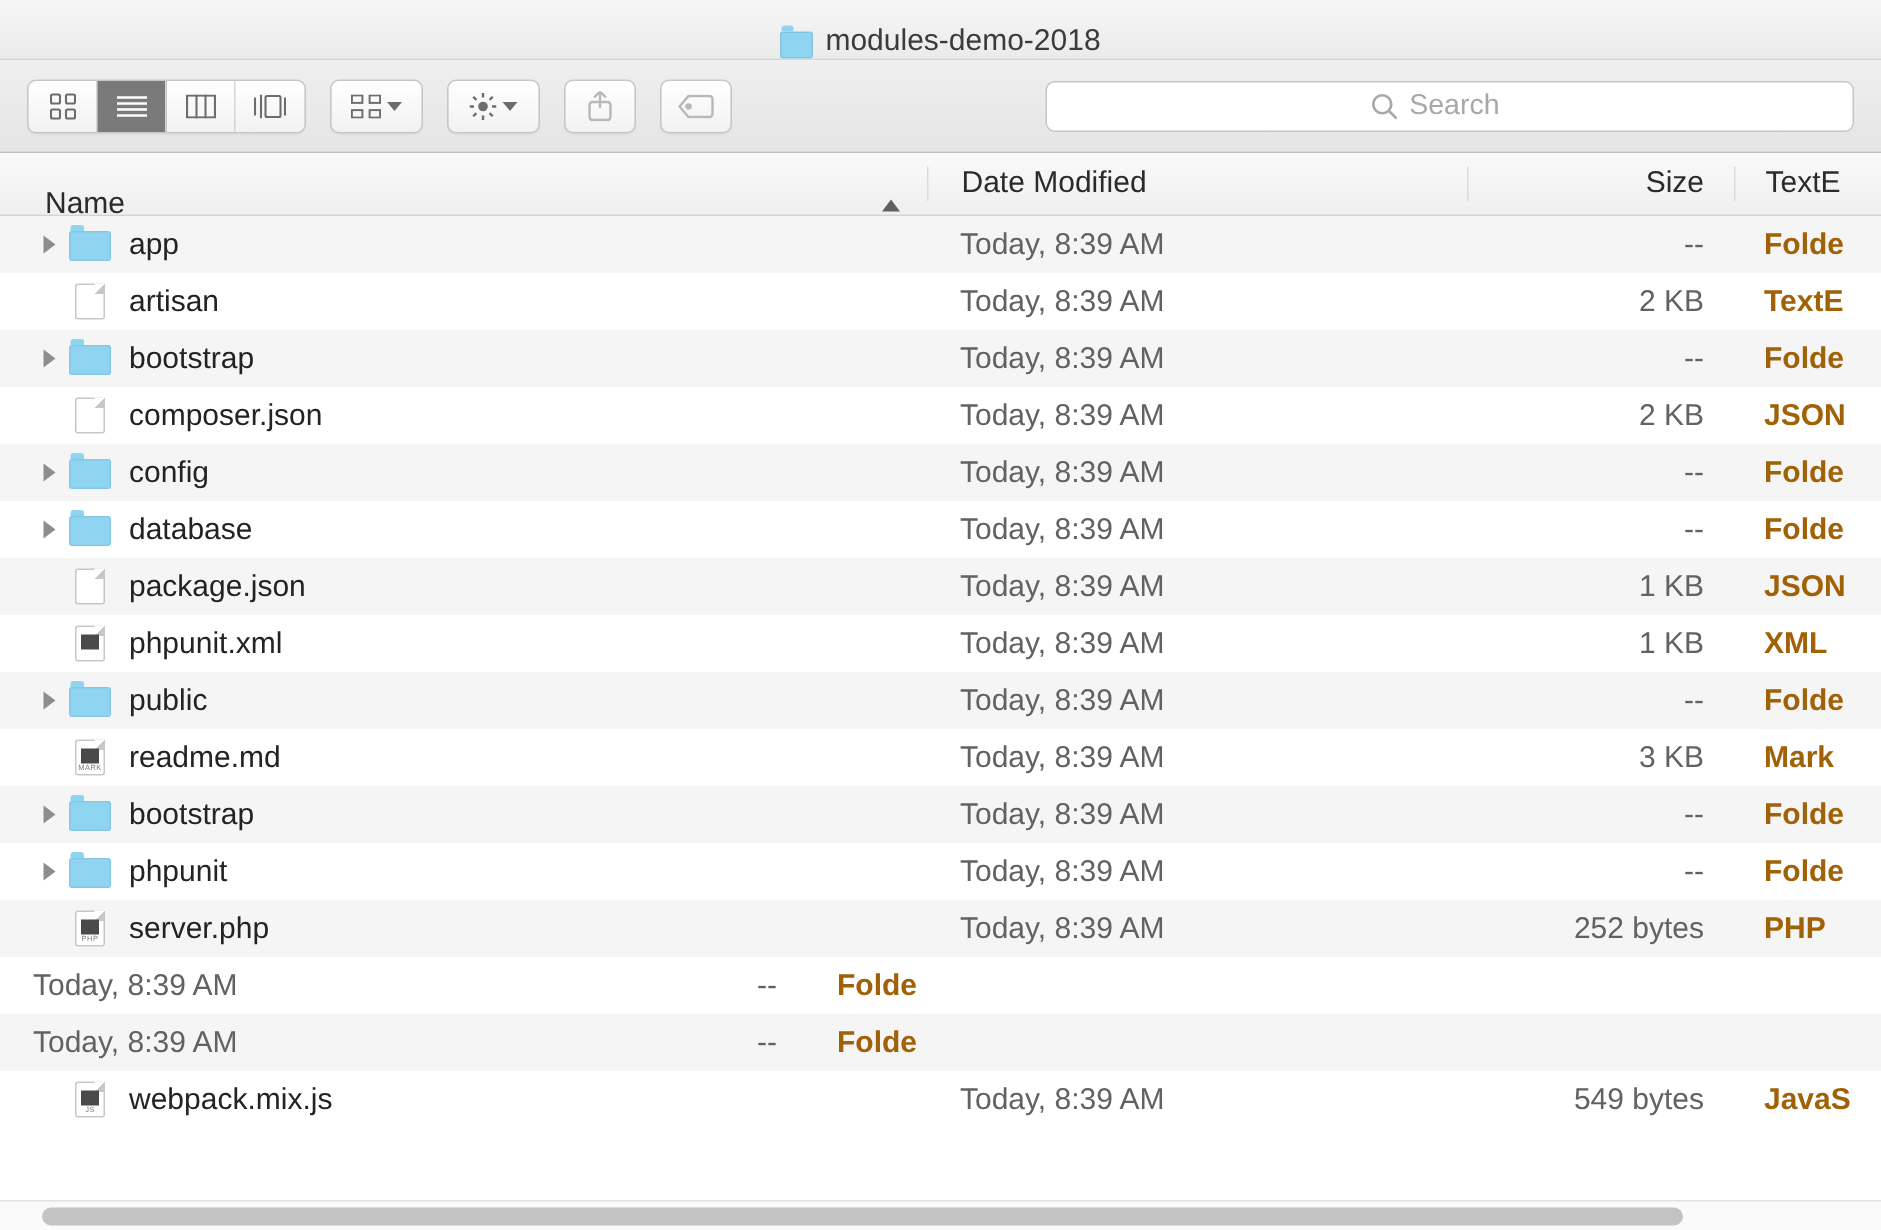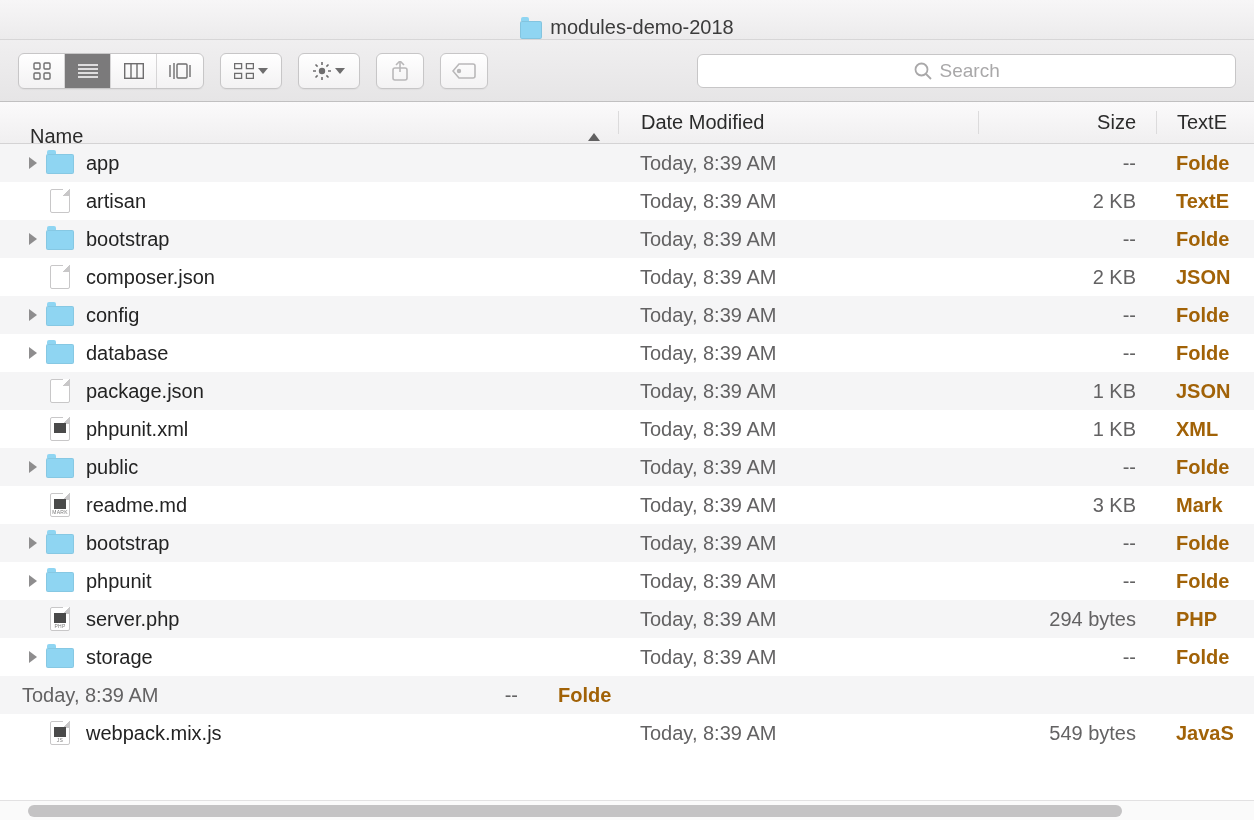--- a/index.html
+++ b/index.html
@@ -518,31 +518,24 @@
     </div>
     <div class="row alt">
       <div class="c-name">
         <span class="disclosure empty"></span>
         <span class="ficon file dark">
           <span class="tag">PHP</span>
         </span>
         <span>server.php</span>
       </div>
       <div class="c-date">Today, 8:39 AM</div>
-      <div class="c-size">294 bytes</div>
+      <div class="c-size">252 bytes</div>
       <div class="c-kind">PHP</div>
     </div>
     <div class="row">
-      <div class="c-name">
-        <span class="disclosure">
-          <span class="tri"></span>
-        </span>
-        <span class="ficon folder"></span>
-        <span>storage</span>
-      </div>
       <div class="c-date">Today, 8:39 AM</div>
       <div class="c-size">--</div>
       <div class="c-kind">Folde</div>
     </div>
     <div class="row alt">
       <div class="c-date">Today, 8:39 AM</div>
       <div class="c-size">--</div>
       <div class="c-kind">Folde</div>
     </div>
     <div class="row">

